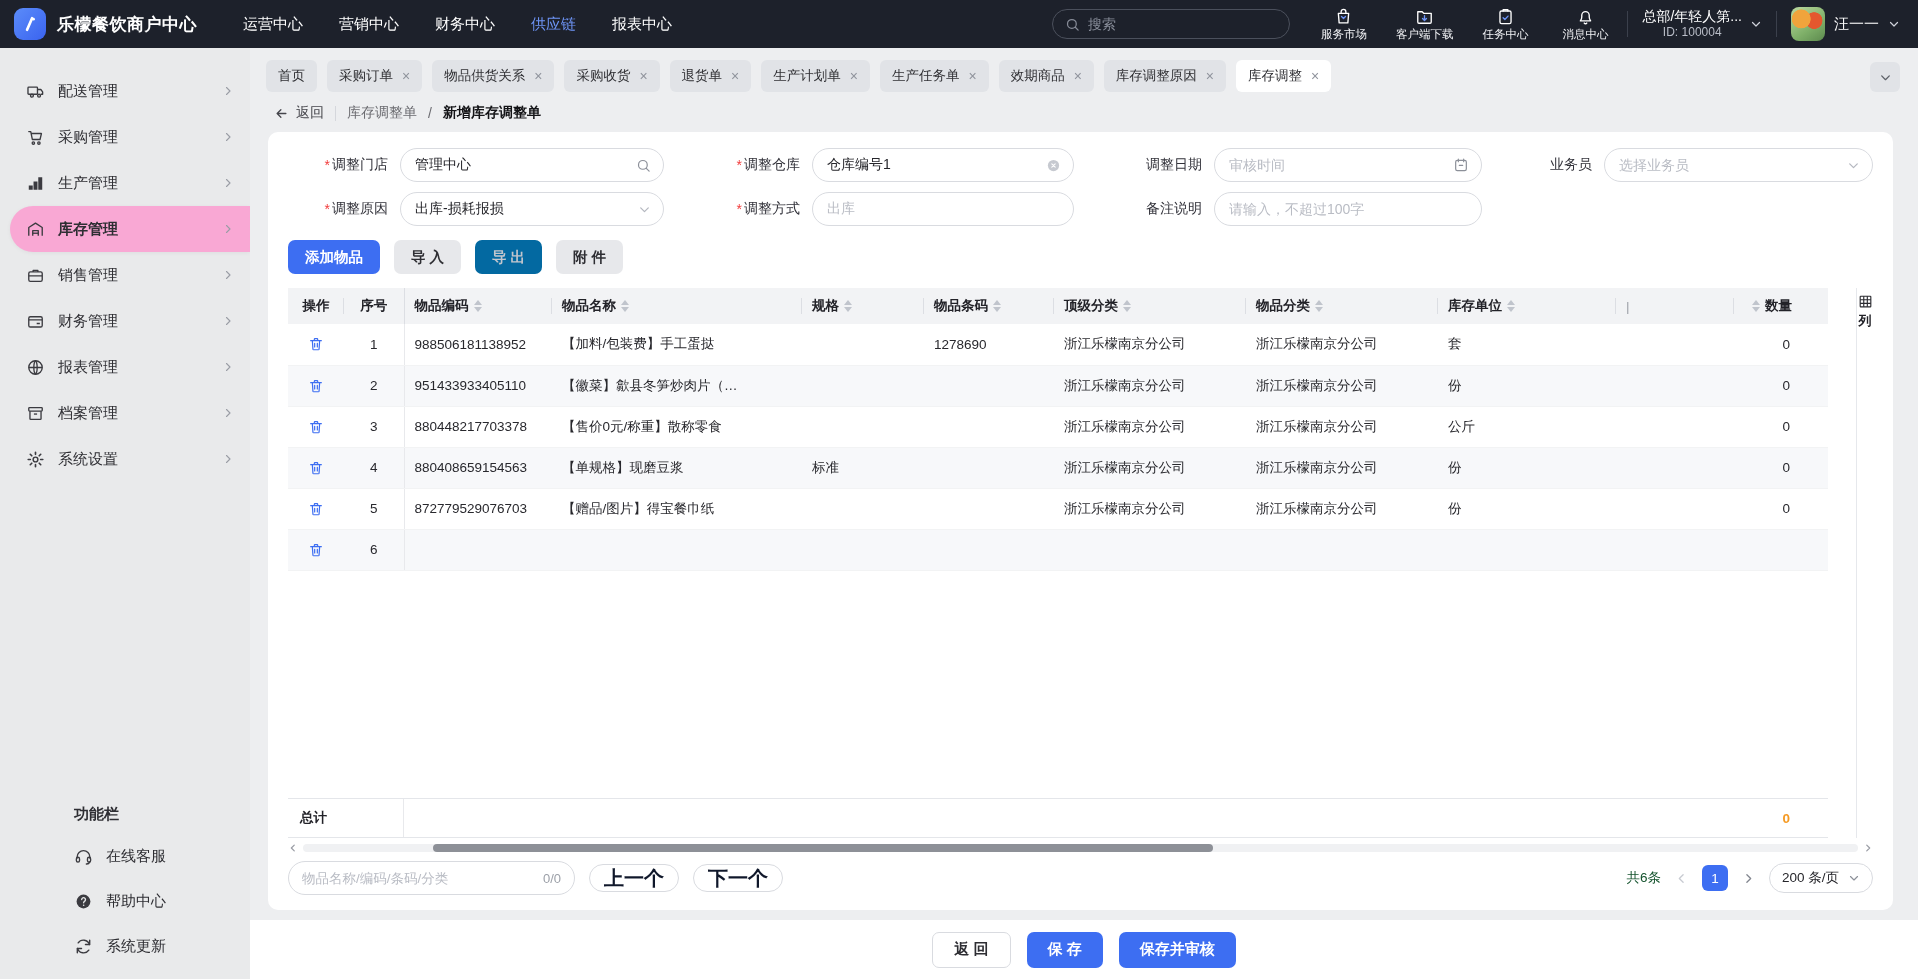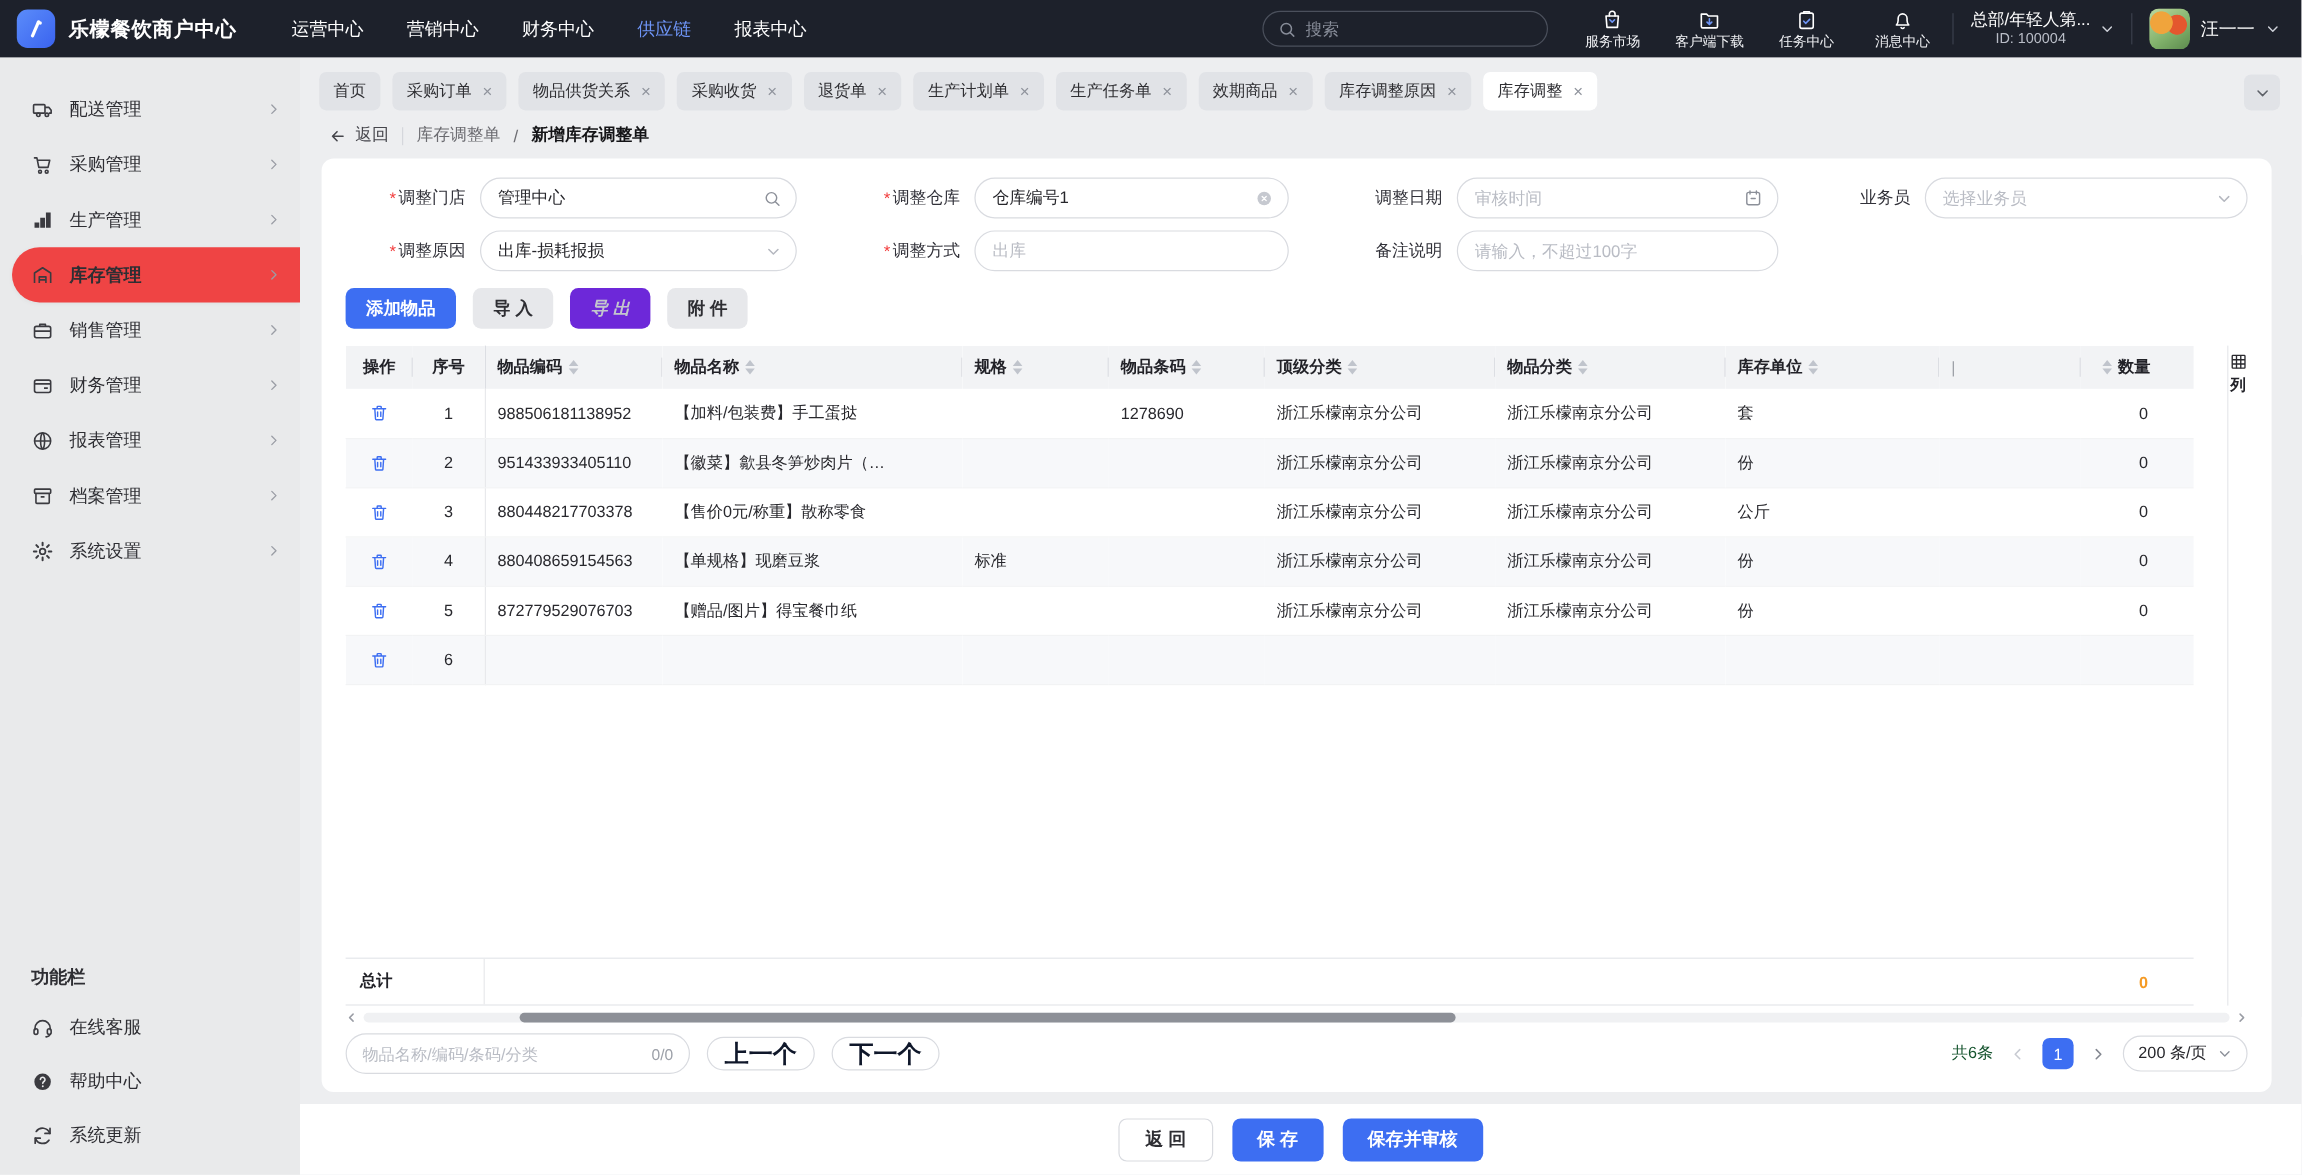--- a/index.html
+++ b/index.html
@@ -30,23 +30,23 @@
   .user { display:flex; align-items:center; gap:9px; cursor:pointer; }
   .user-name { font-size:15px; }
 
   
   .frame { flex:1; display:flex; min-height:0; }
 
   
   .sidebar { width:250px; background:#e9eaeb; display:flex; flex-direction:column; padding-top:20px; flex:0 0 auto; }
   .side-item { height:46px; display:flex; align-items:center; gap:13px; padding:0 16px 0 26px; font-size:15px; color:#2e2e33; cursor:pointer; }
   .side-item .s-chev { margin-left:auto; color:#9a9da5; display:inline-flex; }
-  .side-item.active { background:#ef4444; margin-left:10px; padding-left:16px; border-radius:23px 0 0 23px; font-weight:700; box-shadow:0 1px 4px rgba(0,0,0,.05); }
+  .side-item.active { background:#f9a8d4; margin-left:10px; padding-left:16px; border-radius:23px 0 0 23px; font-weight:700; box-shadow:0 1px 4px rgba(0,0,0,.05); }
   .side-icon { display:inline-flex; width:19px; justify-content:center; color:#3b3b40; }
-  .side-footer { margin-top:auto; padding-bottom:10px; }
+  .side-footer { margin-top:auto; padding-bottom:10px;margin-left:48px; }
   .side-title { height:40px; display:flex; align-items:center; padding-left:26px; font-size:15px; font-weight:700; color:#2e2e33; }
   .side-foot-item { height:45px; display:flex; align-items:center; gap:13px; padding-left:26px; font-size:15px; color:#2e2e33; cursor:pointer; }
 
   
   .main { flex:1; display:flex; flex-direction:column; min-width:0; background:#edeef0; }
   .tabstrip { height:48px; display:flex; align-items:flex-end; gap:10px; padding:0 18px 4px 16px; flex:0 0 auto; }
   .tab { height:32px; padding:0 12px; background:#e1e3e7; border-radius:6px; display:inline-flex; align-items:center; gap:9px; font-size:13.5px; color:#2f2f33; cursor:pointer; white-space:nowrap; }
   .tab.active { background:#ffffff; }
   .tab-close { color:#8f939c; font-size:14px; line-height:1; cursor:pointer; }
   .tab-collapse { margin-left:auto; width:30px; height:30px; border-radius:6px; background:#e1e3e7; display:grid; place-items:center; color:#5d6168; cursor:pointer; }
@@ -68,21 +68,21 @@
   .f-field input { border:none; outline:none; width:100%; font-size:14px; color:#26262b; background:transparent; font-family:inherit; }
   .f-field input::placeholder { color:#b9bcc4; }
   .f-field.muted input { color:#b9bcc4; }
   .f-icon { position:absolute; right:12px; display:inline-flex; color:#8c9099; }
   .f-icon.lite { color:#b4b7bf; }
 
   .btn-row { display:flex; gap:14px; margin-top:14px; }
   .btn { height:34px; padding:0 17px; border-radius:7px; font-size:14.5px; font-weight:700; display:inline-flex; align-items:center; border:none; cursor:pointer; font-family:inherit; white-space:nowrap; }
   .btn-primary { background:#3d6ef2; color:#fff; }
   .btn-gray { background:#e7e8eb; color:#2e2e33; }
-  .btn-disabled { background:#6d28d9; color:#c3c6cd; cursor:default;font-style:italic; }
+  .btn-disabled { background:#0369a1; color:#c3c6cd; cursor:default; }
 
   
   .table-zone { flex:1; display:flex; margin-top:14px; min-height:0;gap:24px; }
   .tz-left { width:1540px; display:flex; flex-direction:column; flex:0 0 auto; }
   table.tbl { width:1540px; border-collapse:collapse; table-layout:fixed; font-size:13.5px; }
   .tbl col.c1{width:56px} .tbl col.c2{width:60px} .tbl col.c3{width:148px} .tbl col.c4{width:250px}
   .tbl col.c5{width:122px} .tbl col.c6{width:130px} .tbl col.c7{width:192px} .tbl col.c8{width:192px}
   .tbl col.c9{width:178px} .tbl col.c10{width:118px} .tbl col.c11{width:94px}
   .tbl thead th { background:#f2f3f5; height:36px; font-weight:700; color:#222228; text-align:left; padding:0 10px; position:relative; white-space:nowrap; }
   .tbl thead th:not(:last-child)::after { content:""; position:absolute; right:0; top:10px; bottom:10px; width:1px; background:#dcdee3; }

